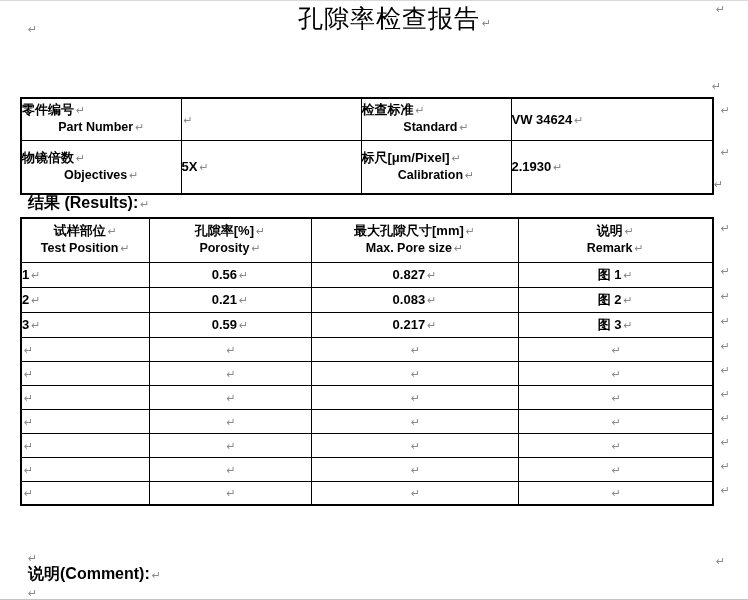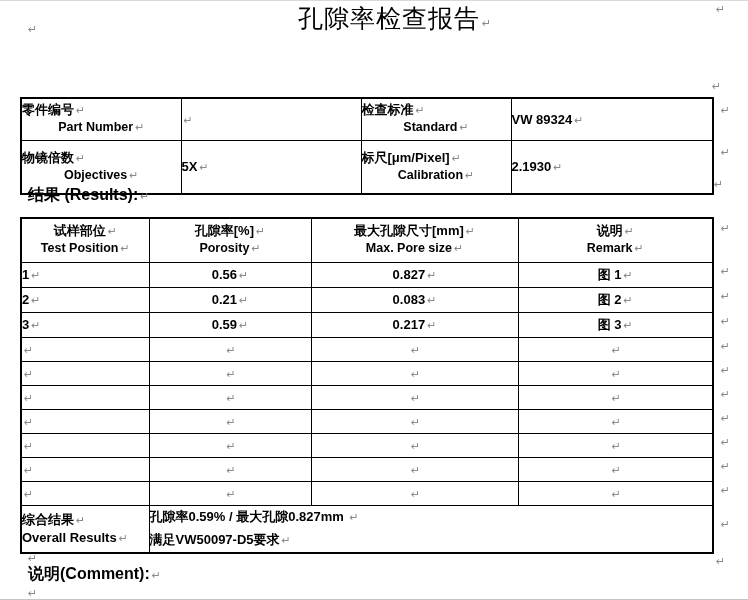--- a/index.html
+++ b/index.html
@@ -69,38 +69,38 @@
         <tr style="height:42px">
       <td class="lbl">
         <div><span>零件编号</span><span class="pmark">↵</span></div>
         <div class="en"><span>Part Number</span><span class="pmark">↵</span></div>
       </td>
       <td class="val"><span></span><span class="pmark">↵</span></td>
       <td class="lbl">
         <div><span>检查标准</span><span class="pmark">↵</span></div>
         <div class="en"><span>Standard</span><span class="pmark">↵</span></div>
       </td>
-      <td class="val rel"><span>VW 89324</span><span class="pmark">↵</span><span class="pmark rowmark mid">↵</span></td>
+      <td class="val rel"><span>VW 34624</span><span class="pmark">↵</span><span class="pmark rowmark mid">↵</span></td>
     </tr>
     <tr style="height:54px">
       <td class="lbl">
         <div><span>物镜倍数</span><span class="pmark">↵</span></div>
         <div class="en"><span>Objectives</span><span class="pmark">↵</span></div>
       </td>
       <td class="val"><span>5X</span><span class="pmark">↵</span></td>
       <td class="lbl">
         <div><span>标尺[μm/Pixel]</span><span class="pmark">↵</span></div>
         <div class="en"><span>Calibration</span><span class="pmark">↵</span></div>
       </td>
       <td class="val rel"><span>2.1930</span><span class="pmark">↵</span><span class="pmark rowmark mid">↵</span></td>
     </tr>
   </tbody>
     </table>
 
-  <div class="sec-h" style="left:28px;top:184px"><span>结果 (Results):</span><span class="pmark">↵</span></div>
+  <div class="sec-h" style="left:28px;top:192px"><span>结果 (Results):</span><span class="pmark">↵</span></div>
 
   <table class="tbl" style="left:20px;top:216px;width:692px">
     <colgroup>
         <col style="width:128px">
         <col style="width:162px">
         <col style="width:207px">
         <col style="width:195px">
       </colgroup>
     <tbody>
         <tr style="height:44px">
@@ -178,29 +178,18 @@
       <td class="ctr"><span class="pmark">↵</span></td>
       <td class="ctr rel"><span class="pmark">↵</span><span class="pmark rowmark">↵</span></td>
     </tr>
     <tr style="height:24px">
       <td class="posc"><span class="pmark">↵</span></td>
       <td class="ctr"><span class="pmark">↵</span></td>
       <td class="ctr"><span class="pmark">↵</span></td>
       <td class="ctr rel"><span class="pmark">↵</span><span class="pmark rowmark">↵</span></td>
     </tr>
 
-    <tr style="height:48px">
-      <td class="ov-lbl">
-        <div><span>综合结果</span><span class="pmark">↵</span></div>
-        <div class="en"><span>Overall Results</span><span class="pmark">↵</span></div>
-      </td>
-      <td class="ov-val rel" colspan="3">
-        <div><span>孔隙率0.59%  / 最大孔隙0.827mm </span><span class="pmark">↵</span></div>
-        <div><span>满足VW50097-D5要求</span><span class="pmark">↵</span></div>
-        <span class="pmark rowmark low">↵</span>
-      </td>
-    </tr>
   </tbody>
     </table>
 
   <div class="sec-h" style="left:28px;top:563px"><span>说明(Comment):</span><span class="pmark">↵</span></div>
 
 </div>
 
 </body></html>

